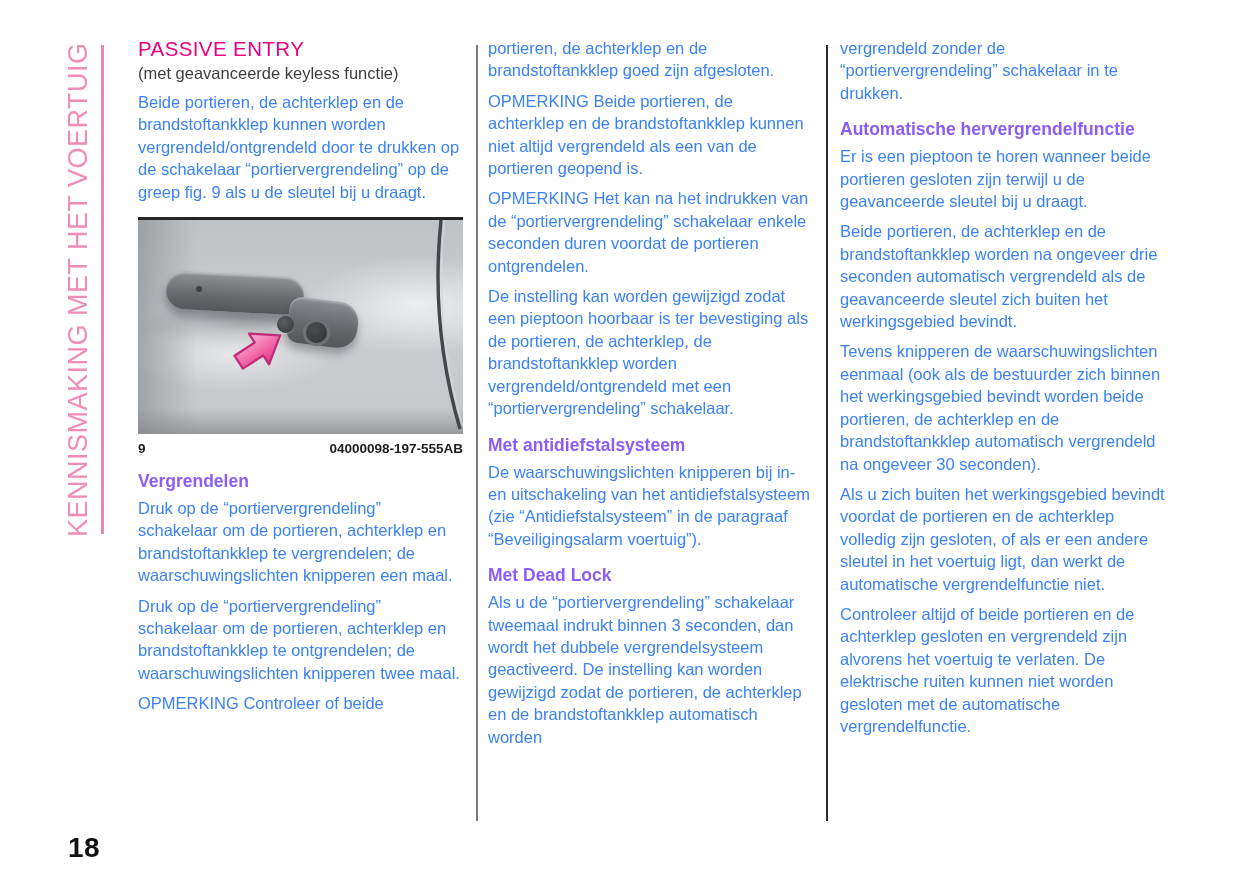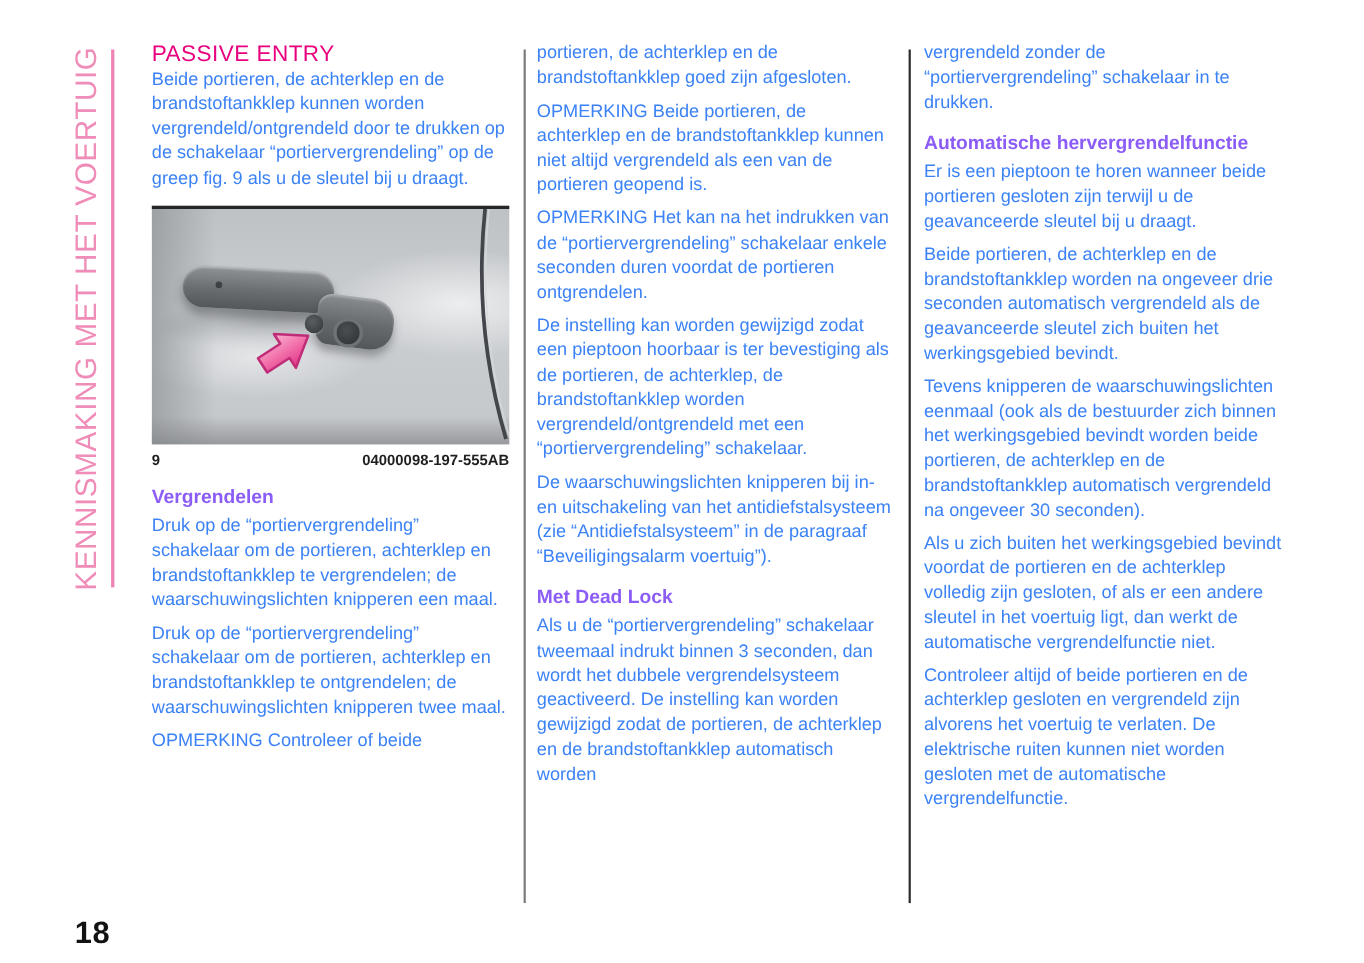--- a/index.html
+++ b/index.html
@@ -100,20 +100,21 @@
 </head>
 <body>
 
 <div class="page">
 
   <div class="sidebar-label">KENNISMAKING MET HET VOERTUIG</div>
   <div class="sidebar-rule"></div>
 
   <section class="col col-1">
     <h1 class="title">PASSIVE ENTRY</h1>
+    <div class="subtitle">(met geavanceerde keyless functie)</div>
     <p class="body">Beide portieren, de achterklep en de brandstoftankklep kunnen worden vergrendeld/ontgrendeld door te drukken op de schakelaar “portiervergrendeling” op de greep fig. 9 als u de sleutel bij u draagt.</p>
 
     <figure class="fig">
       <div class="photo">
         <div class="photo-left-shade"></div>
         <svg class="door-gap" viewBox="0 0 325 217" preserveAspectRatio="none" aria-hidden="true">
           <path d="M303 0 C 297 58, 299 132, 322 212" stroke="#43464a" stroke-width="3.4" fill="none"></path>
           <path d="M306.5 0 C 300.5 58, 302.5 132, 325 210" stroke="#d6d8da" stroke-width="1.6" fill="none" opacity="0.8"></path>
         </svg>
         <div class="grip"></div>
@@ -146,20 +147,21 @@
     <p class="body">OPMERKING Controleer of beide</p>
   </section>
 
   <div class="vrule vrule-1"></div>
 
   <section class="col col-2">
     <p class="body">portieren, de achterklep en de brandstoftankklep goed zijn afgesloten.</p>
     <p class="body">OPMERKING Beide portieren, de achterklep en de brandstoftankklep kunnen niet altijd vergrendeld als een van de portieren geopend is.</p>
     <p class="body">OPMERKING Het kan na het indrukken van de “portiervergrendeling” schakelaar enkele seconden duren voordat de portieren ontgrendelen.</p>
     <p class="body">De instelling kan worden gewijzigd zodat een pieptoon hoorbaar is ter bevestiging als de portieren, de achterklep, de brandstoftankklep worden vergrendeld/ontgrendeld met een “portiervergrendeling” schakelaar.</p>
+    <h2 class="subhead">Met antidiefstalsysteem</h2>
     <p class="body">De waarschuwingslichten knipperen bij in- en uitschakeling van het antidiefstalsysteem (zie “Antidiefstalsysteem” in de paragraaf “Beveiligingsalarm voertuig”).</p>
     <h2 class="subhead">Met Dead Lock</h2>
     <p class="body">Als u de “portiervergrendeling” schakelaar tweemaal indrukt binnen 3 seconden, dan wordt het dubbele vergrendelsysteem geactiveerd. De instelling kan worden gewijzigd zodat de portieren, de achterklep en de brandstoftankklep automatisch worden</p>
   </section>
 
   <div class="vrule vrule-2"></div>
 
   <section class="col col-3">
     <p class="body">vergrendeld zonder de “portiervergrendeling” schakelaar in te drukken.</p>
     <h2 class="subhead">Automatische hervergrendelfunctie</h2>

